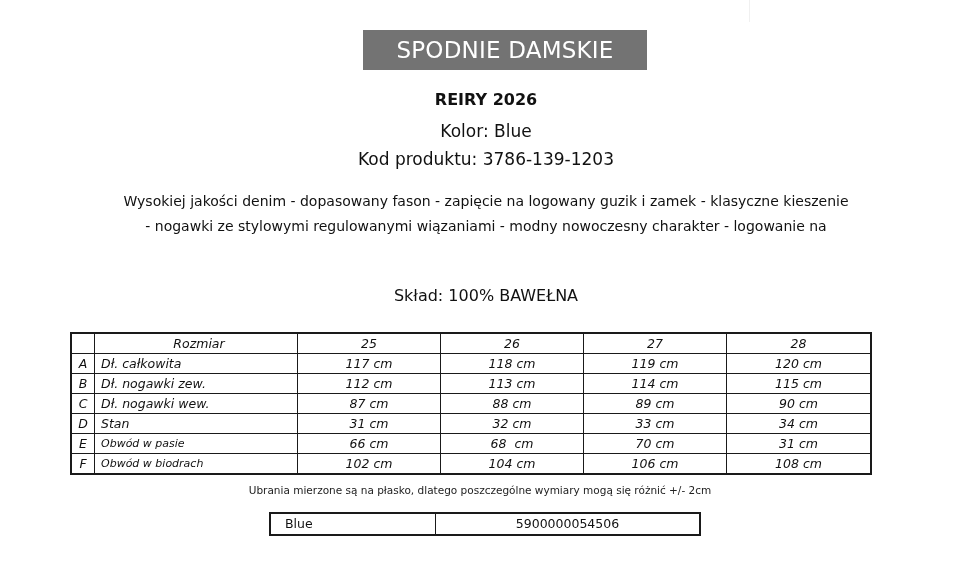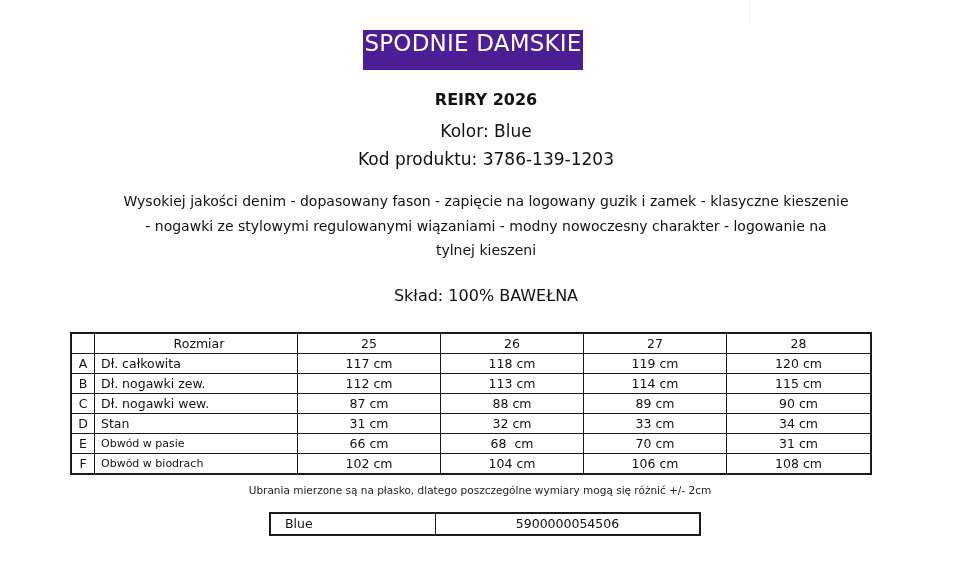--- a/index.html
+++ b/index.html
@@ -12,26 +12,26 @@
       height: 586px;
       position: relative;
       overflow: hidden;
       font-family: "DejaVu Sans", sans-serif;
       color: #111111;
     }
     .title-block {
       position: absolute;
       left: 363px;
       top: 30px;
-      width: 220px;
+      width: 284px;
       height: 40px;
-      background: #4c1d95;
+      background: #737373;
       color: #ffffff;
       display: flex;
-      align-items: flex-start;
+      align-items: center;
       justify-content: center;
       font-size: 23px;
       letter-spacing: 0.2px;
     }
     .center-line {
       position: absolute;
       left: 0;
       width: 972px;
       text-align: center;
       white-space: nowrap;
@@ -75,20 +75,21 @@
       height: 19px;
       line-height: 19px;
       text-align: center;
       white-space: nowrap;
     }
     .size-table {
       left: 70px;
       top: 332px;
       width: 802px;
       border: 2px solid #1a1a1a;
+      font-style: italic;
     }
     .size-table td.letter { width: 22px; }
     .size-table td.label-cell {
       width: 196px;
       text-align: left;
       padding-left: 6px;
     }
     .size-table td.label-cell.small { font-size: 11px; }
     .size-table td.hdr-label { text-align: center; }
     .note {
@@ -127,21 +128,20 @@
   <span>SPODNIE DAMSKIE</span>
 </div>
 
 <div class="center-line brand">REIRY 2026</div>
 <div class="center-line color-line">Kolor: Blue</div>
 <div class="center-line code-line">Kod produktu: 3786-139-1203</div>
 
 <div class="desc">
   <span>Wysokiej jakości denim - dopasowany fason - zapięcie na logowany guzik i zamek - klasyczne kieszenie</span>
   <span>- nogawki ze stylowymi regulowanymi wiązaniami - modny nowoczesny charakter - logowanie na</span>
-  <span>tylnej kieszeni</span>
 </div>
 
 <div class="center-line composition">Skład: 100% BAWEŁNA</div>
 
 <table class="size-table">
   <tbody>
       <tr>
     <td class="letter"></td>
     <td class="label-cell hdr-label">Rozmiar</td>
     <td>25</td>

